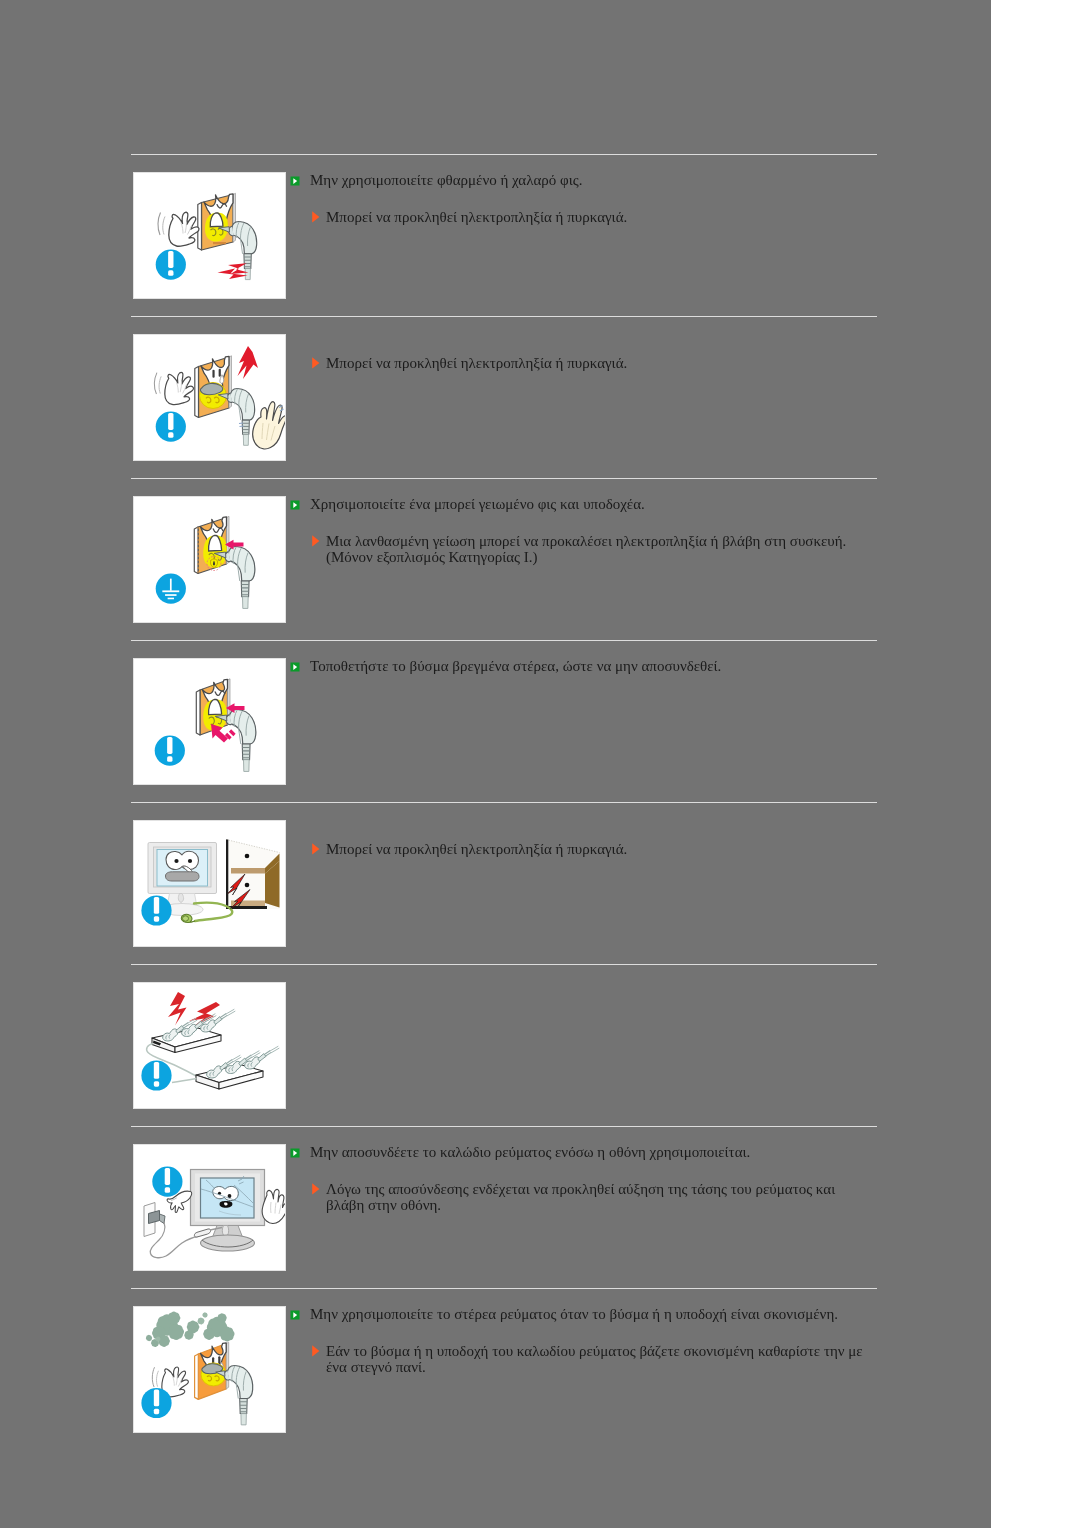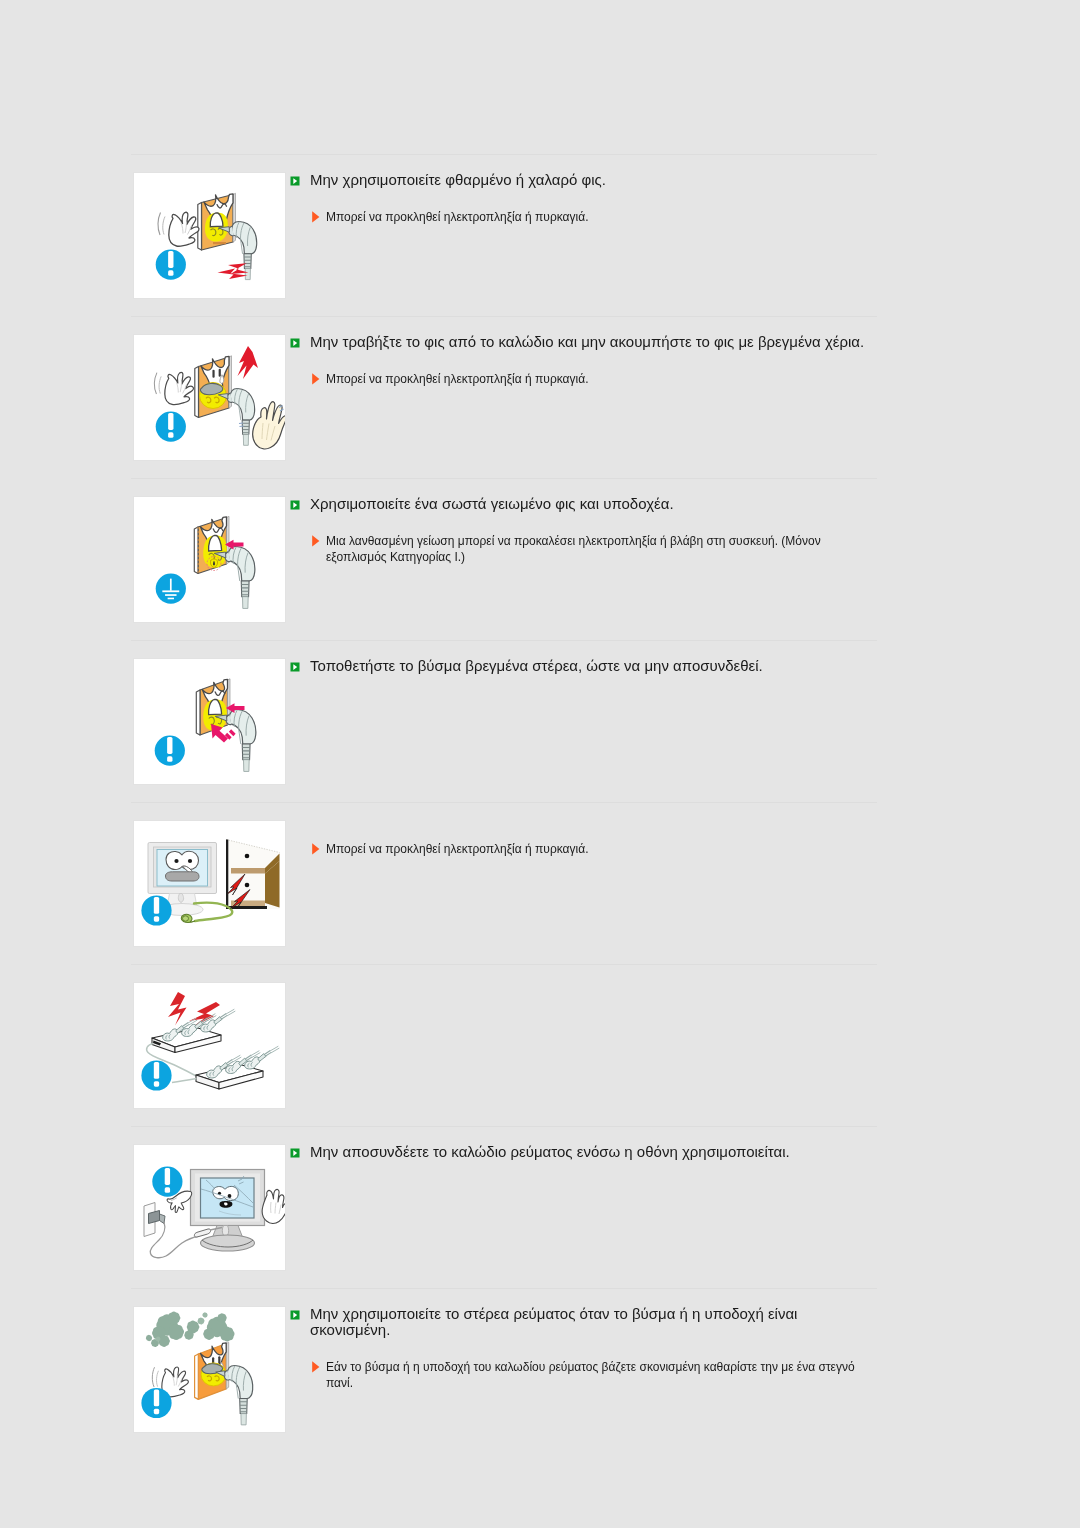--- a/index.html
+++ b/index.html
@@ -1,31 +1,31 @@
 <!DOCTYPE html>
 <html><head>
 <meta charset="utf-8">
 <title>Safety Instructions</title>
 <style>
   html,body{margin:0;padding:0;background:#ffffff;}
   body{width:1080px;height:1528px;font-family:"Liberation Sans",sans-serif;-webkit-font-smoothing:antialiased;}
-  .page{position:relative;width:1080px;height:1528px;background:#e5e5e5;overflow:hidden;}
+  .page{position:relative;width:991px;height:1528px;background:#737373;overflow:hidden;font-family:Liberation Serif, serif;}
   .sections{position:absolute;left:131px;top:154px;width:746px;}
   .rule{height:1px;background:#dddddd;width:746px;}
   .section{position:relative;height:161px;}
   .thumb{position:absolute;left:2px;top:17px;width:151px;height:125px;border:1px solid #e2e2e2;background:#fff;box-sizing:content-box;}
   .thumb svg{display:block;width:151px;height:125px;}
   .body{position:absolute;left:155px;top:17px;right:0px;}
   .head{position:relative;padding-left:24px;}
   .gicon{position:absolute;left:4px;top:0px;width:10px;height:10px;}
   .htext{font-size:15px;line-height:16.3px;color:#1b1b1b;display:block;}
   .bullets{margin-top:20.5px;padding-left:24px;}
   .bullet{position:relative;padding-left:16px;}
   .tri{position:absolute;left:2px;top:0px;width:8px;height:12px;}
-  .btext{font-size:12px;line-height:16.3px;color:#1b1b1b;display:block;}
+  .btext{font-size:15px;line-height:16.3px;color:#1b1b1b;display:block;}
 </style>
 </head>
 <body>
 
 <svg width="0" height="0" style="position:absolute" aria-hidden="true">
     <defs>
   <symbol id="sym-green-arrow" viewBox="0 0 10 10">
     <rect x="0.5" y="0.5" width="9" height="9" fill="#0a9b2a"></rect>
     <path d="M3.3 2.2 L3.3 7.9 L7.2 5.05 Z" fill="#ffffff"></path>
   </symbol>
@@ -230,26 +230,20 @@
   <path d="M105 88.5 L109 88 M105.5 91.5 L109.5 91" stroke="#8ba7c9" stroke-width="1.1"></path>
 </g>
 <g>
               <circle cx="36.8" cy="91.6" r="15.1" fill="#0ca4e0"></circle>
               <rect x="34.12" y="78.01" width="5.36" height="16.91" rx="1.61" fill="#fff"></rect>
               <rect x="34.12" y="97.34" width="5.36" height="5.44" rx="1.61" fill="#fff"></rect>
             </g>
 </svg>
         </div>
         <div class="body">
-          <div class="head">
-            <span class="gicon"><svg width="10" height="10" viewBox="0 0 10 10">
-                <use href="#sym-green-arrow"></use>
-              </svg></span>
-            <span class="htext">Μην τραβήξτε το φις από το καλώδιο και μην ακουμπήστε το φις με βρεγμένα χέρια.</span>
-          </div>
           <div class="bullets">
             <div class="bullet">
               <span class="tri"><svg width="8" height="12" viewBox="0 0 8 12">
                   <use href="#sym-orange-tri"></use>
                 </svg></span>
               <span class="btext">Μπορεί να προκληθεί ηλεκτροπληξία ή πυρκαγιά.</span>
             </div>
           </div>
         </div>
       </div>
@@ -319,21 +313,21 @@
 <g>
   <path d="M91 47.5 L99.5 42.8 L99.5 45.6 L109.5 45.6 L109.5 49.6 L99.5 49.6 L99.5 52.4 Z" fill="#e8176a"></path>
 </g>
 </svg>
         </div>
         <div class="body">
           <div class="head">
             <span class="gicon"><svg width="10" height="10" viewBox="0 0 10 10">
                 <use href="#sym-green-arrow"></use>
               </svg></span>
-            <span class="htext">Χρησιμοποιείτε ένα σωστά γειωμένο φις και υποδοχέα.</span>
+            <span class="htext">Χρησιμοποιείτε ένα μπορεί γειωμένο φις και υποδοχέα.</span>
           </div>
           <div class="bullets">
             <div class="bullet">
               <span class="tri"><svg width="8" height="12" viewBox="0 0 8 12">
                   <use href="#sym-orange-tri"></use>
                 </svg></span>
               <span class="btext">Μια λανθασμένη γείωση μπορεί να προκαλέσει ηλεκτροπληξία ή βλάβη στη συσκευή. (Μόνον εξοπλισμός Κατηγορίας I.)</span>
             </div>
           </div>
         </div>
@@ -627,20 +621,28 @@
 </g>
 </svg>
         </div>
         <div class="body">
           <div class="head">
             <span class="gicon"><svg width="10" height="10" viewBox="0 0 10 10">
                 <use href="#sym-green-arrow"></use>
               </svg></span>
             <span class="htext">Μην αποσυνδέετε το καλώδιο ρεύματος ενόσω η οθόνη χρησιμοποιείται.</span>
           </div>
+          <div class="bullets">
+            <div class="bullet">
+              <span class="tri"><svg width="8" height="12" viewBox="0 0 8 12">
+                  <use href="#sym-orange-tri"></use>
+                </svg></span>
+              <span class="btext">Λόγω της αποσύνδεσης ενδέχεται να προκληθεί αύξηση της τάσης του ρεύματος και βλάβη στην οθόνη.</span>
+            </div>
+          </div>
         </div>
       </div>
       <div class="rule"></div>
       <div class="section">
         <div class="thumb">
           <svg viewBox="0 0 151 125" width="151" height="125">
 <g>
   <path d="M42.4 21.4 A6.2 6.2 0 0 1 37.2 27.1 A6.2 6.2 0 0 1 29.6 27.4 A6.2 6.2 0 0 1 23.9 22.2 A6.2 6.2 0 0 1 23.6 14.6 A6.2 6.2 0 0 1 28.8 8.9 A6.2 6.2 0 0 1 36.4 8.6 A6.2 6.2 0 0 1 42.1 13.8 A6.2 6.2 0 0 1 42.4 21.4 Z" fill="#8fae9d" opacity="1.0"></path>
               <path d="M49.0 27.6 A4.7 4.7 0 0 1 45.2 31.8 A4.7 4.7 0 0 1 39.4 32.0 A4.7 4.7 0 0 1 35.2 28.2 A4.7 4.7 0 0 1 35.0 22.4 A4.7 4.7 0 0 1 38.8 18.2 A4.7 4.7 0 0 1 44.6 18.0 A4.7 4.7 0 0 1 48.8 21.8 A4.7 4.7 0 0 1 49.0 27.6 Z" fill="#8fae9d" opacity="1.0"></path>
               <path d="M31.1 28.2 A4.0 4.0 0 0 1 27.7 31.9 A4.0 4.0 0 0 1 22.8 32.1 A4.0 4.0 0 0 1 19.1 28.7 A4.0 4.0 0 0 1 18.9 23.8 A4.0 4.0 0 0 1 22.3 20.1 A4.0 4.0 0 0 1 27.2 19.9 A4.0 4.0 0 0 1 30.9 23.3 A4.0 4.0 0 0 1 31.1 28.2 Z" fill="#8fae9d" opacity="1.0"></path>

